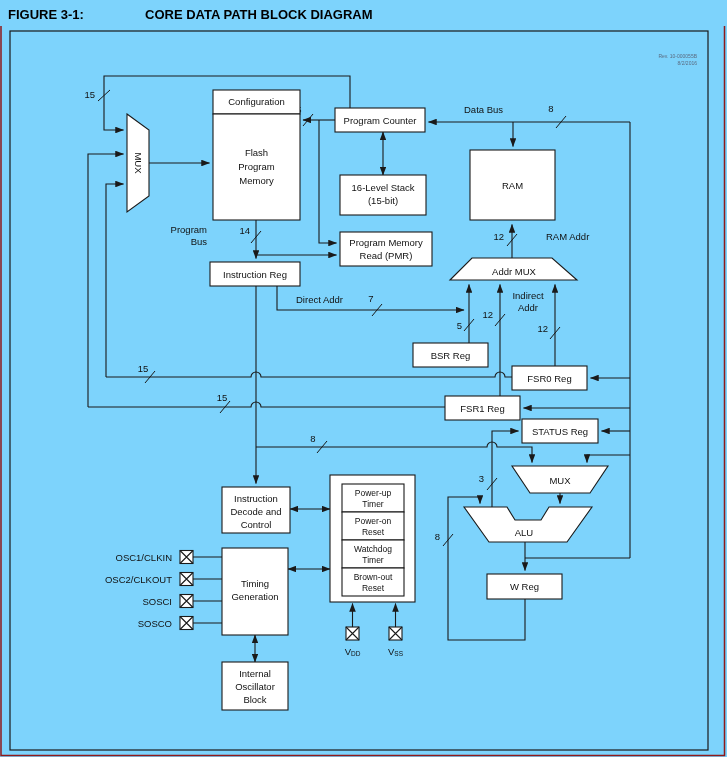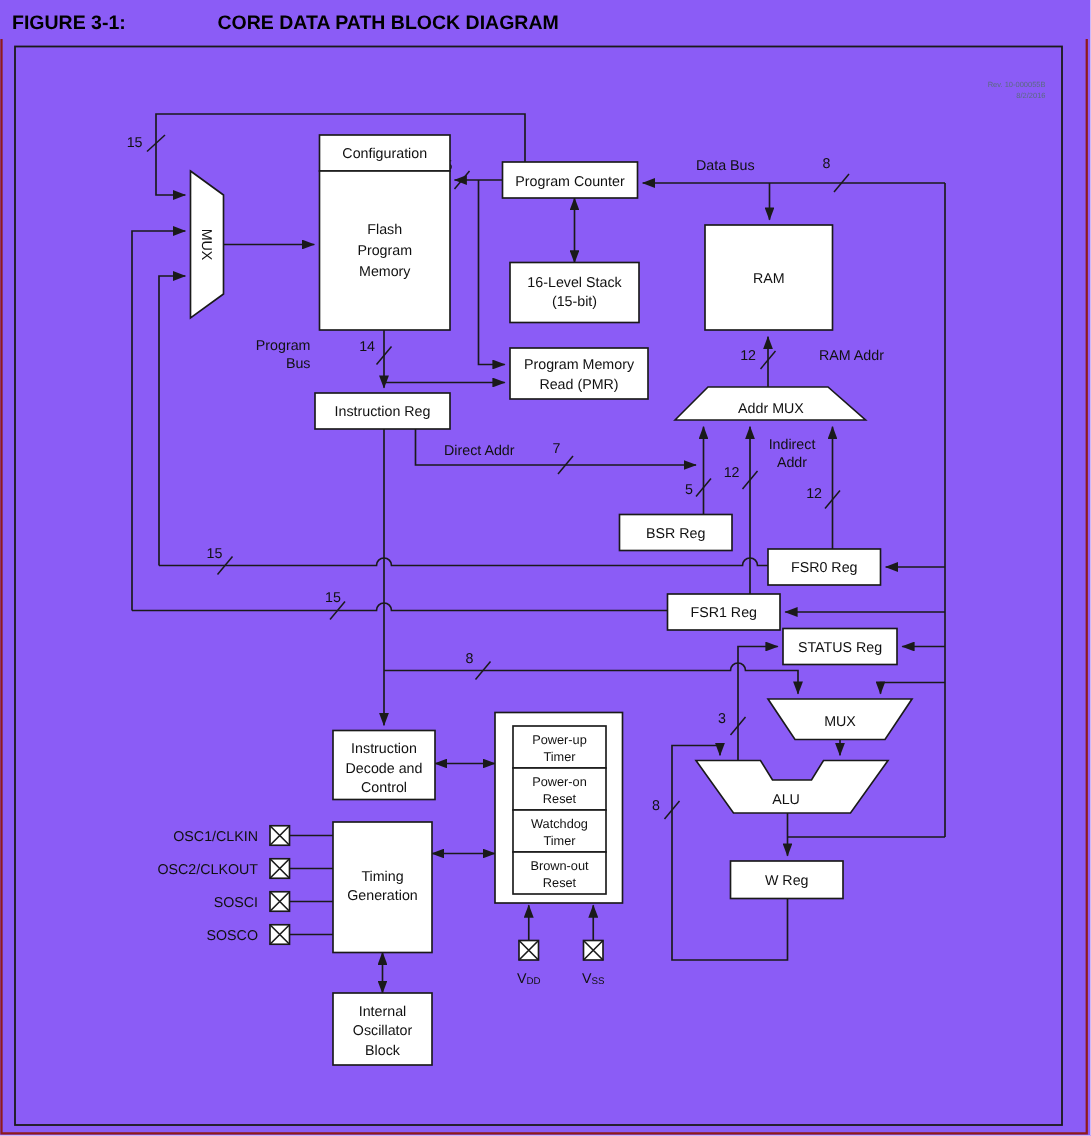--- a/index.html
+++ b/index.html
@@ -1,16 +1,16 @@
 <!DOCTYPE html>
 <html><head>
 <meta charset="utf-8">
 <style>
   html,body{margin:0;padding:0;background:#ffffff;}
-  .stage{position:relative;width:727px;height:757px;background:#8b5cf6;overflow:hidden;
+  .stage{position:relative;width:727px;height:757px;background:#7dd3fc;overflow:hidden;
          font-family:"Liberation Sans", sans-serif;}
   svg{display:block;}
   .bx{fill:#ffffff;stroke:#1a1a1a;stroke-width:1.1;}
   .wire{fill:none;stroke:#1a1a1a;stroke-width:1.1;}
   .slash{stroke:#1a1a1a;stroke-width:1;}
   .t{font-family:"Liberation Sans", sans-serif;font-size:9.5px;fill:#111;}
   .tc{text-anchor:middle;}
   .te{text-anchor:end;}
   .ts{font-size:8.5px;}
   .title{font-size:13px;font-weight:bold;fill:#000;}

